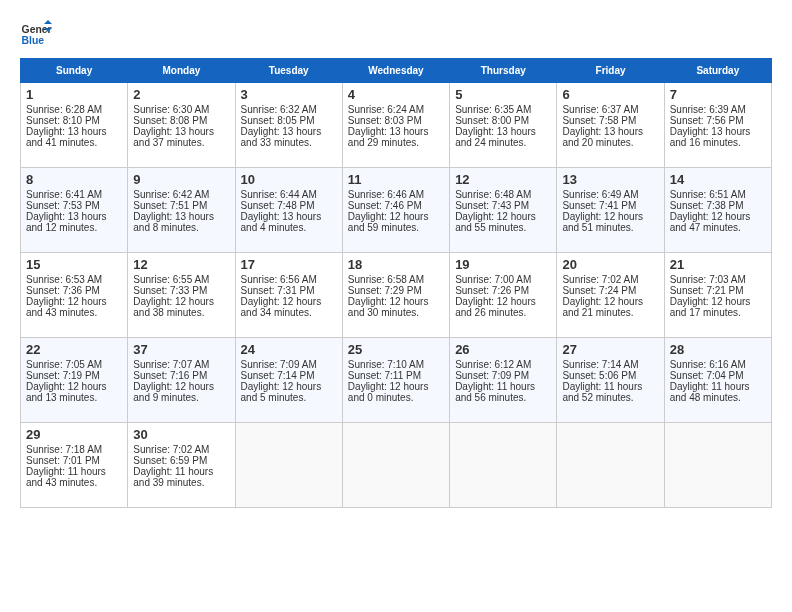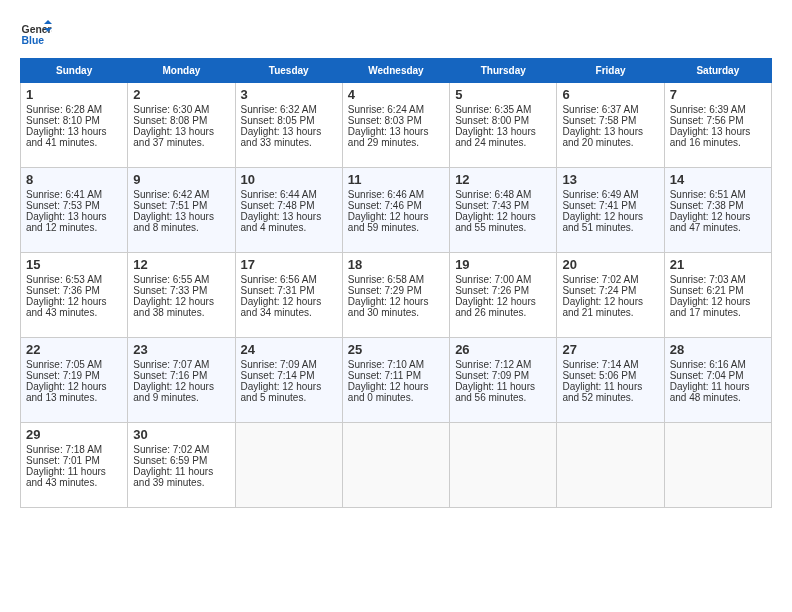--- a/index.html
+++ b/index.html
@@ -225,52 +225,52 @@
       </td>
         <td>
         <span class="day-num">20</span>
         <span>Sunrise: 7:02 AM</span><br>
         <span>Sunset: 7:24 PM</span><br>
         <span>Daylight: 12 hours and 21 minutes.</span>
       </td>
         <td>
         <span class="day-num">21</span>
         <span>Sunrise: 7:03 AM</span><br>
-        <span>Sunset: 6:21 PM</span><br>
+        <span>Sunset: 7:21 PM</span><br>
         <span>Daylight: 12 hours and 17 minutes.</span>
       </td>
       </tr>
       <tr>
         <td>
         <span class="day-num">22</span>
         <span>Sunrise: 7:05 AM</span><br>
         <span>Sunset: 7:19 PM</span><br>
         <span>Daylight: 12 hours and 13 minutes.</span>
       </td>
         <td>
-        <span class="day-num">23</span>
+        <span class="day-num">37</span>
         <span>Sunrise: 7:07 AM</span><br>
         <span>Sunset: 7:16 PM</span><br>
         <span>Daylight: 12 hours and 9 minutes.</span>
       </td>
         <td>
         <span class="day-num">24</span>
         <span>Sunrise: 7:09 AM</span><br>
         <span>Sunset: 7:14 PM</span><br>
         <span>Daylight: 12 hours and 5 minutes.</span>
       </td>
         <td>
         <span class="day-num">25</span>
         <span>Sunrise: 7:10 AM</span><br>
         <span>Sunset: 7:11 PM</span><br>
         <span>Daylight: 12 hours and 0 minutes.</span>
       </td>
         <td>
         <span class="day-num">26</span>
-        <span>Sunrise: 7:12 AM</span><br>
+        <span>Sunrise: 6:12 AM</span><br>
         <span>Sunset: 7:09 PM</span><br>
         <span>Daylight: 11 hours and 56 minutes.</span>
       </td>
         <td>
         <span class="day-num">27</span>
         <span>Sunrise: 7:14 AM</span><br>
         <span>Sunset: 5:06 PM</span><br>
         <span>Daylight: 11 hours and 52 minutes.</span>
       </td>
         <td>

